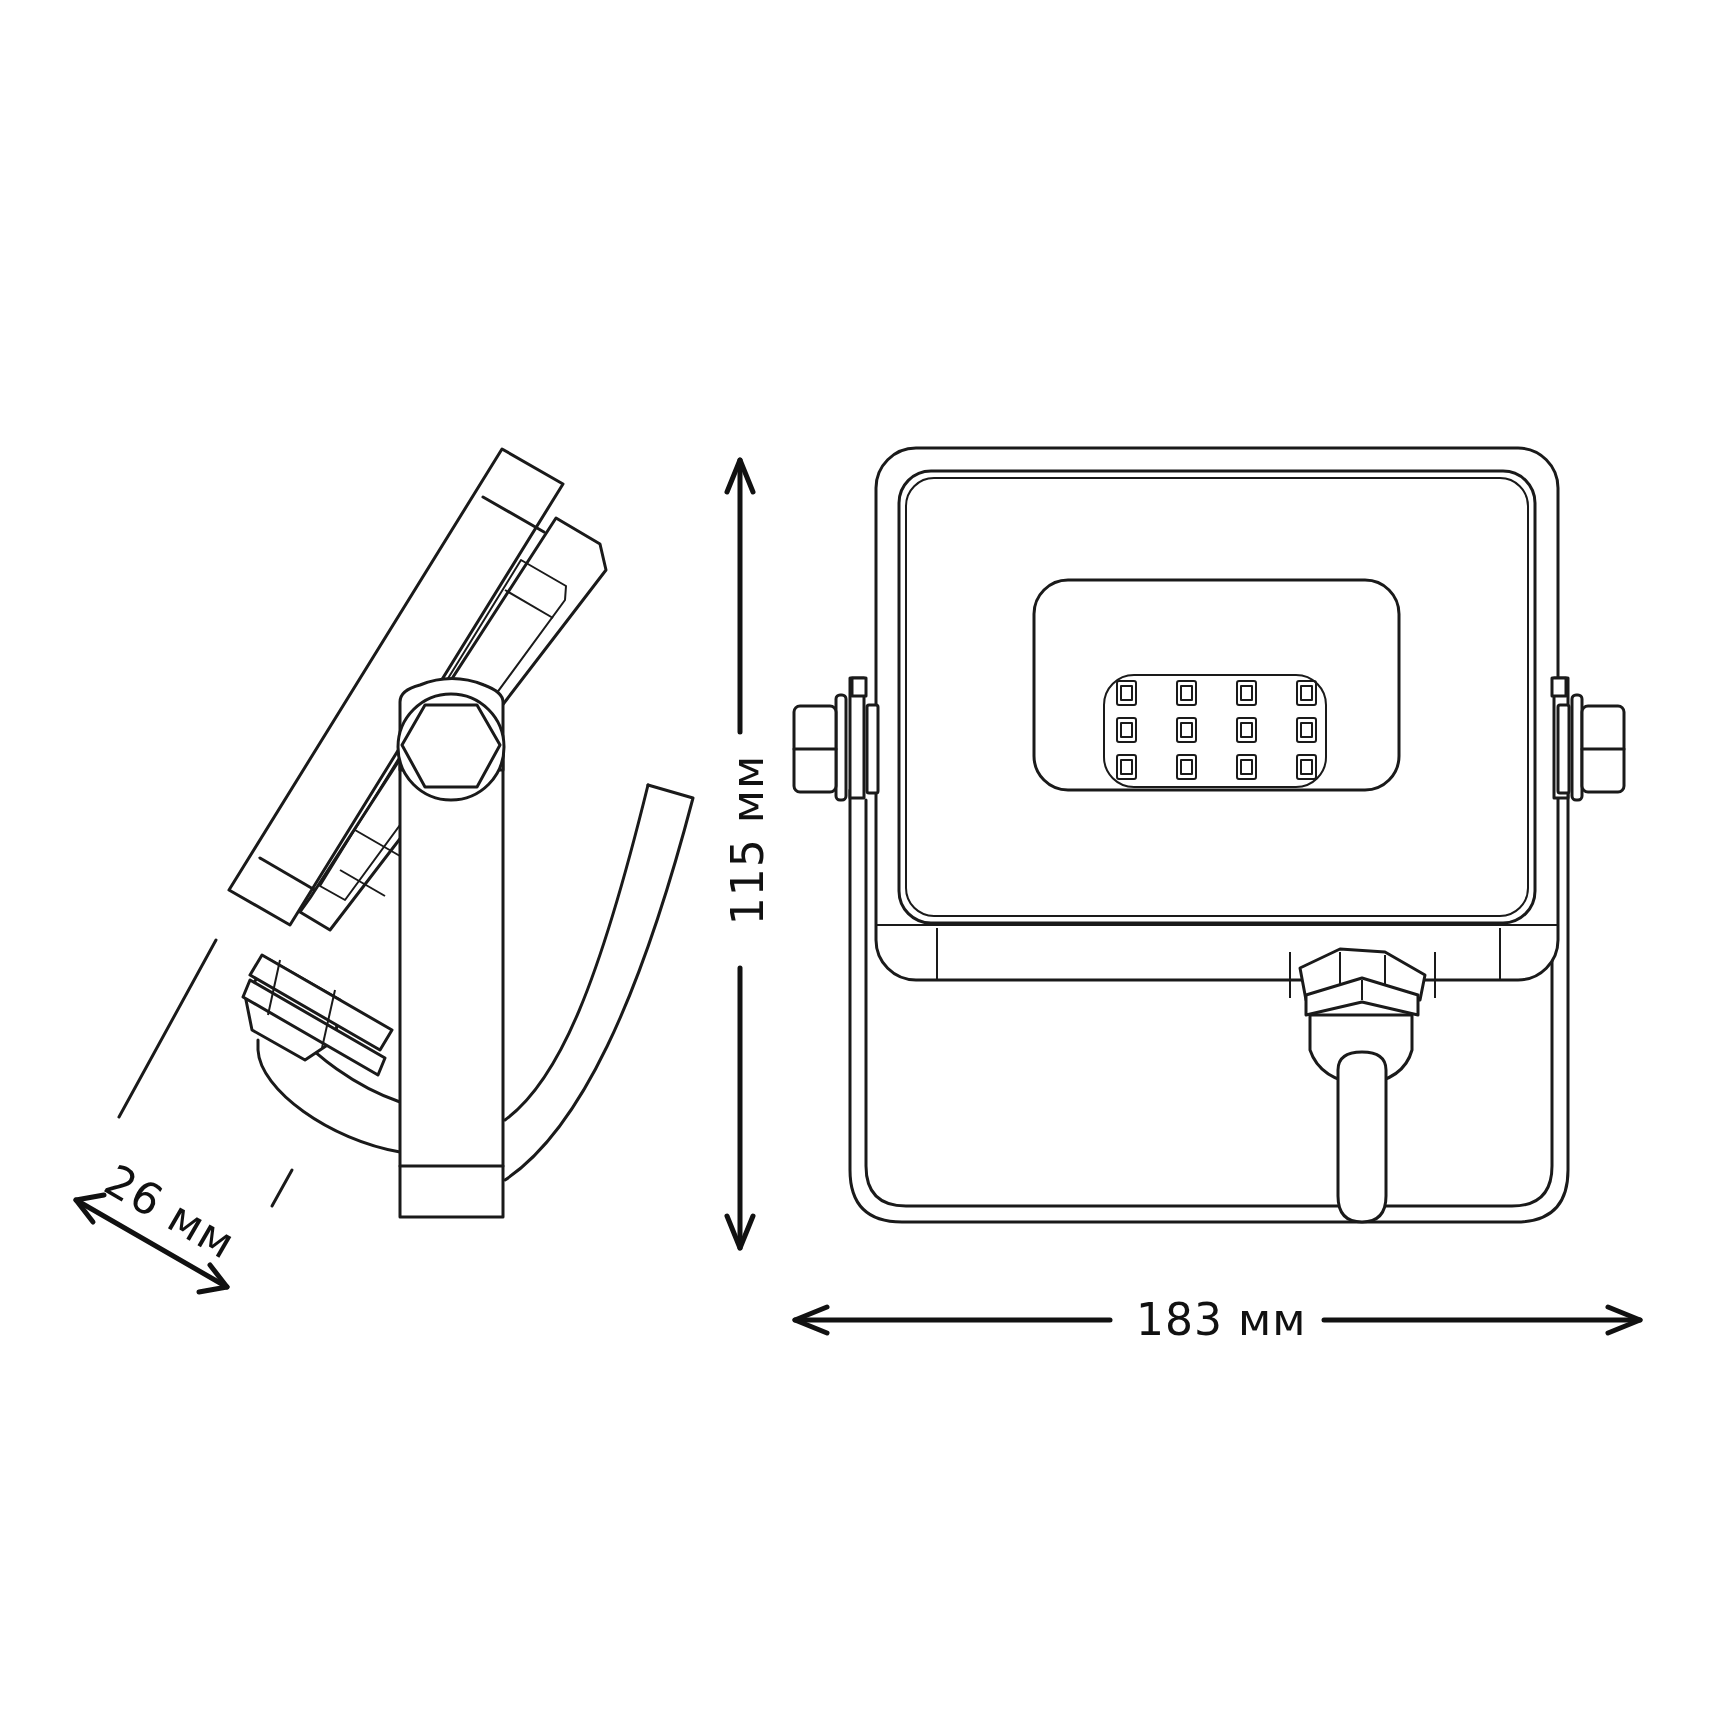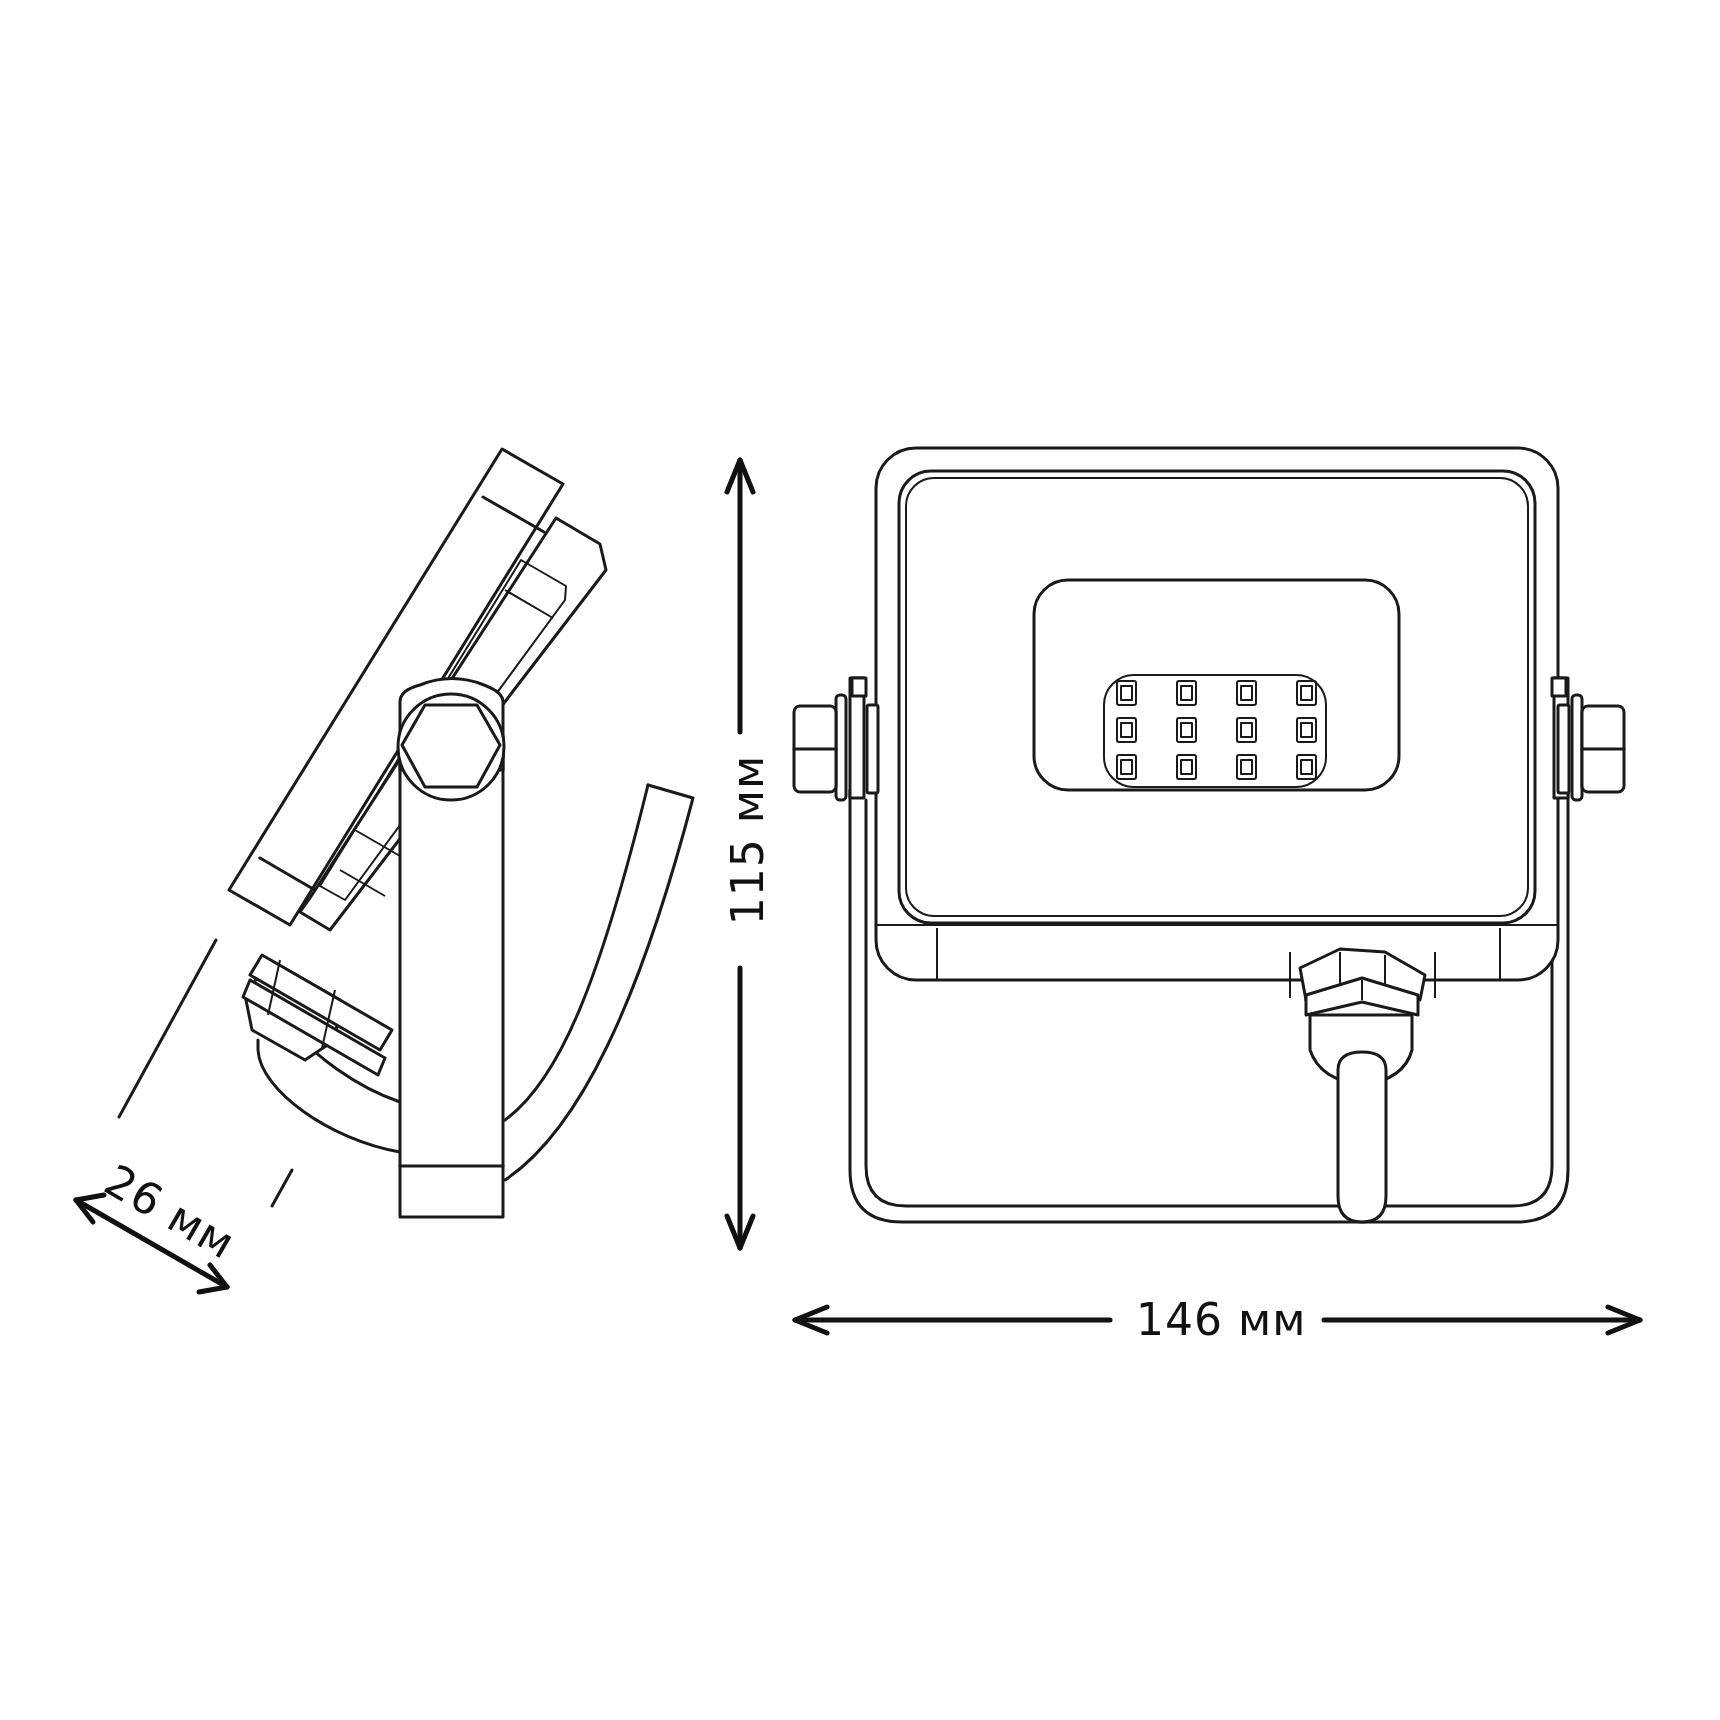--- a/index.html
+++ b/index.html
@@ -180,16 +180,16 @@
     </g>
 
     <g>
       <line class="dim" x1="795" y1="1320" x2="1110" y2="1320"></line>
       <line class="dim" x1="1324" y1="1320" x2="1640" y2="1320"></line>
       <polyline class="arrow" points="827,1307 795,1320 827,1333"></polyline>
       <polyline class="arrow" points="1608,1307 1640,1320 1608,1333"></polyline>
     </g>
   </svg>
 
-  <div class="label lbl-w">146 мм</div>
+  <div class="label lbl-w">183 мм</div>
   <div class="label lbl-h">115 мм</div>
   <div class="label lbl-d">26 мм</div>
 </div>
 
 </body></html>

